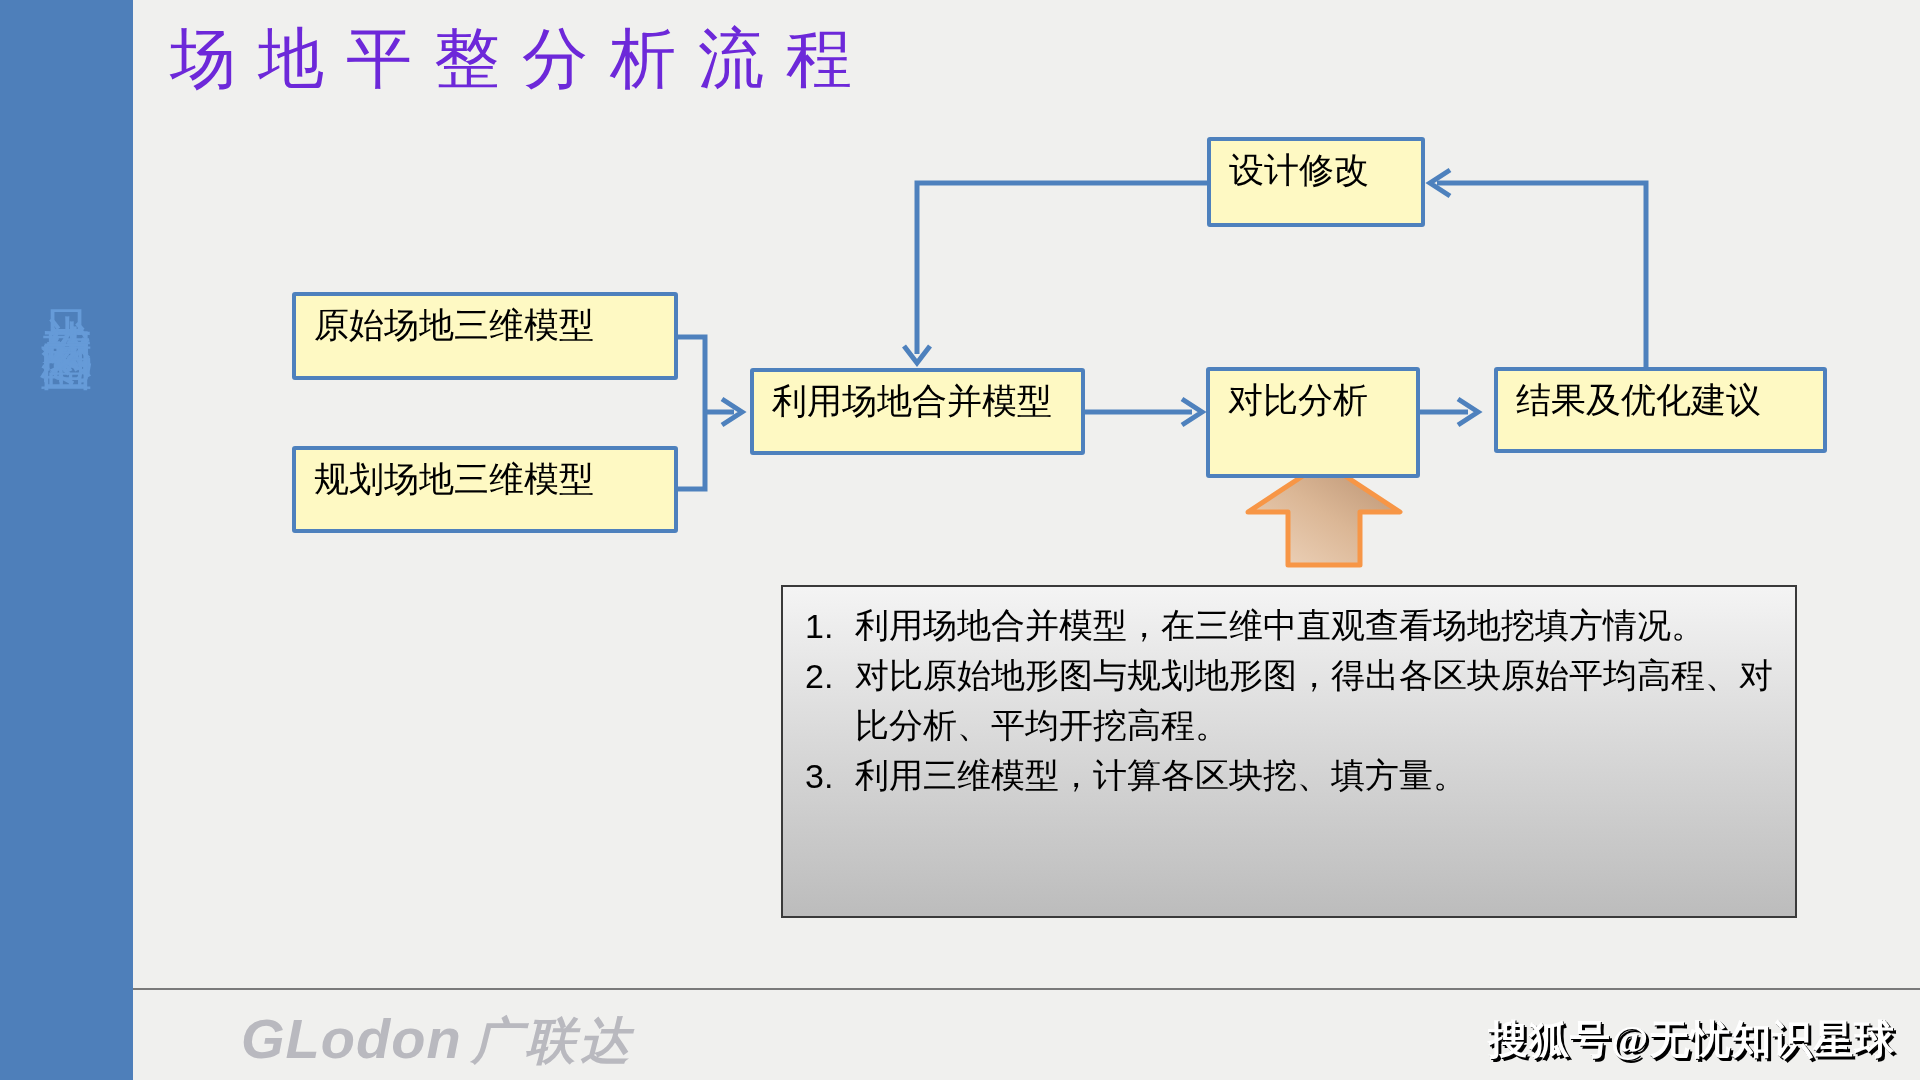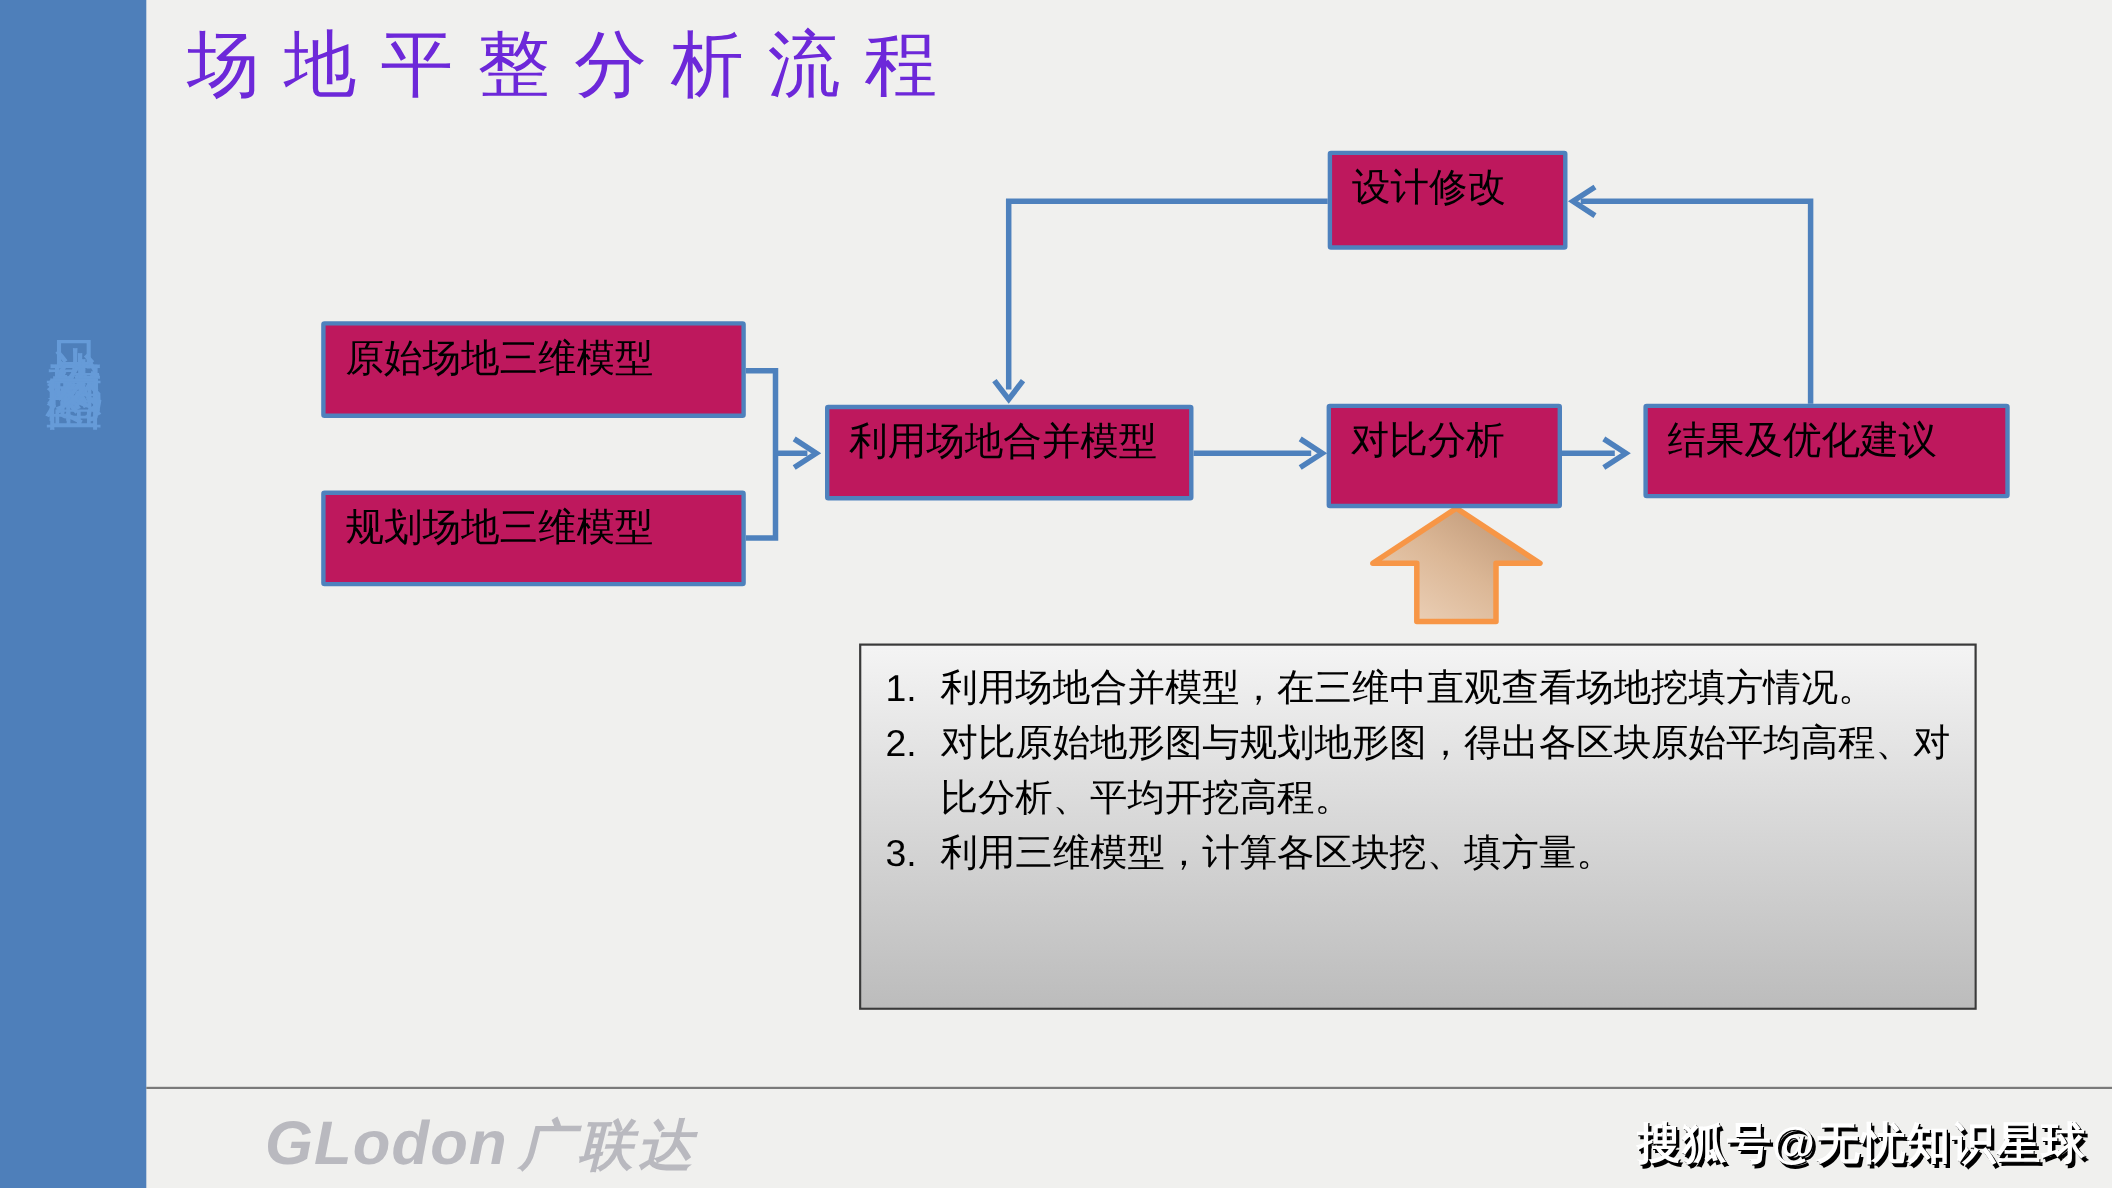--- a/index.html
+++ b/index.html
@@ -18,28 +18,28 @@
     writing-mode:vertical-rl;text-orientation:upright;
     font-size:52px;line-height:133px;letter-spacing:5px;
     color:#669bd8;text-align:left;
   }
   .title{
     position:absolute;left:170px;top:14px;
     font-size:66px;letter-spacing:22px;color:#6d28d9;white-space:nowrap;
   }
   
   .fbox{
-    position:absolute;box-sizing:border-box;background:#be185d;
+    position:absolute;box-sizing:border-box;background:#fef9c3;
     border:4px solid #4e81bd;border-radius:3px;
     font-size:35px;color:#000;padding:6px 0 0 18px;white-space:nowrap;
   }
   .b-original{left:292px;top:292px;width:386px;height:88px;}
   .b-planned {left:292px;top:446px;width:386px;height:87px;}
   .b-merged  {left:750px;top:368px;width:335px;height:87px;}
-  .b-compare {left:1206px;top:367px;width:214px;height:95px;}
+  .b-compare {left:1206px;top:367px;width:214px;height:111px;}
   .b-design  {left:1207px;top:137px;width:218px;height:90px;}
   .b-result  {left:1482px;top:367px;width:333px;height:86px;margin-left:12px;}
   .connectors{position:absolute;left:0;top:0;width:1920px;height:1080px;pointer-events:none;}
   
   .infobox{
     position:absolute;left:781px;top:585px;width:1016px;height:333px;
     box-sizing:border-box;border:2px solid #3a3a3a;
     background:linear-gradient(to bottom,#f4f4f4 0%,#dadada 45%,#bcbcbc 100%);
     padding:14px 20px 0 22px;
     font-size:34px;line-height:50px;color:#000;
@@ -53,21 +53,21 @@
   }
   .logo{
     position:absolute;left:241px;top:1006px;
     font-family:"Liberation Sans","DejaVu Sans",sans-serif;
     font-style:italic;font-weight:bold;color:#b9b9bf;
     font-size:56px;letter-spacing:1px;white-space:nowrap;
   }
   .logo .cjk{font-size:50px;margin-left:10px;letter-spacing:4px;}
   .watermark{
     position:absolute;left:1488px;top:1012px;
-    font-family:Liberation Sans, sans-serif;
+    font-family:Liberation Serif, serif;
     font-weight:bold;font-size:40px;color:#ffffff;white-space:nowrap;
     text-shadow:3px 3px 0 #000,1px 1px 0 #000;
     letter-spacing:1px;
   }
 </style>
 </head>
 <body>
 
 <div class="slide">
 

